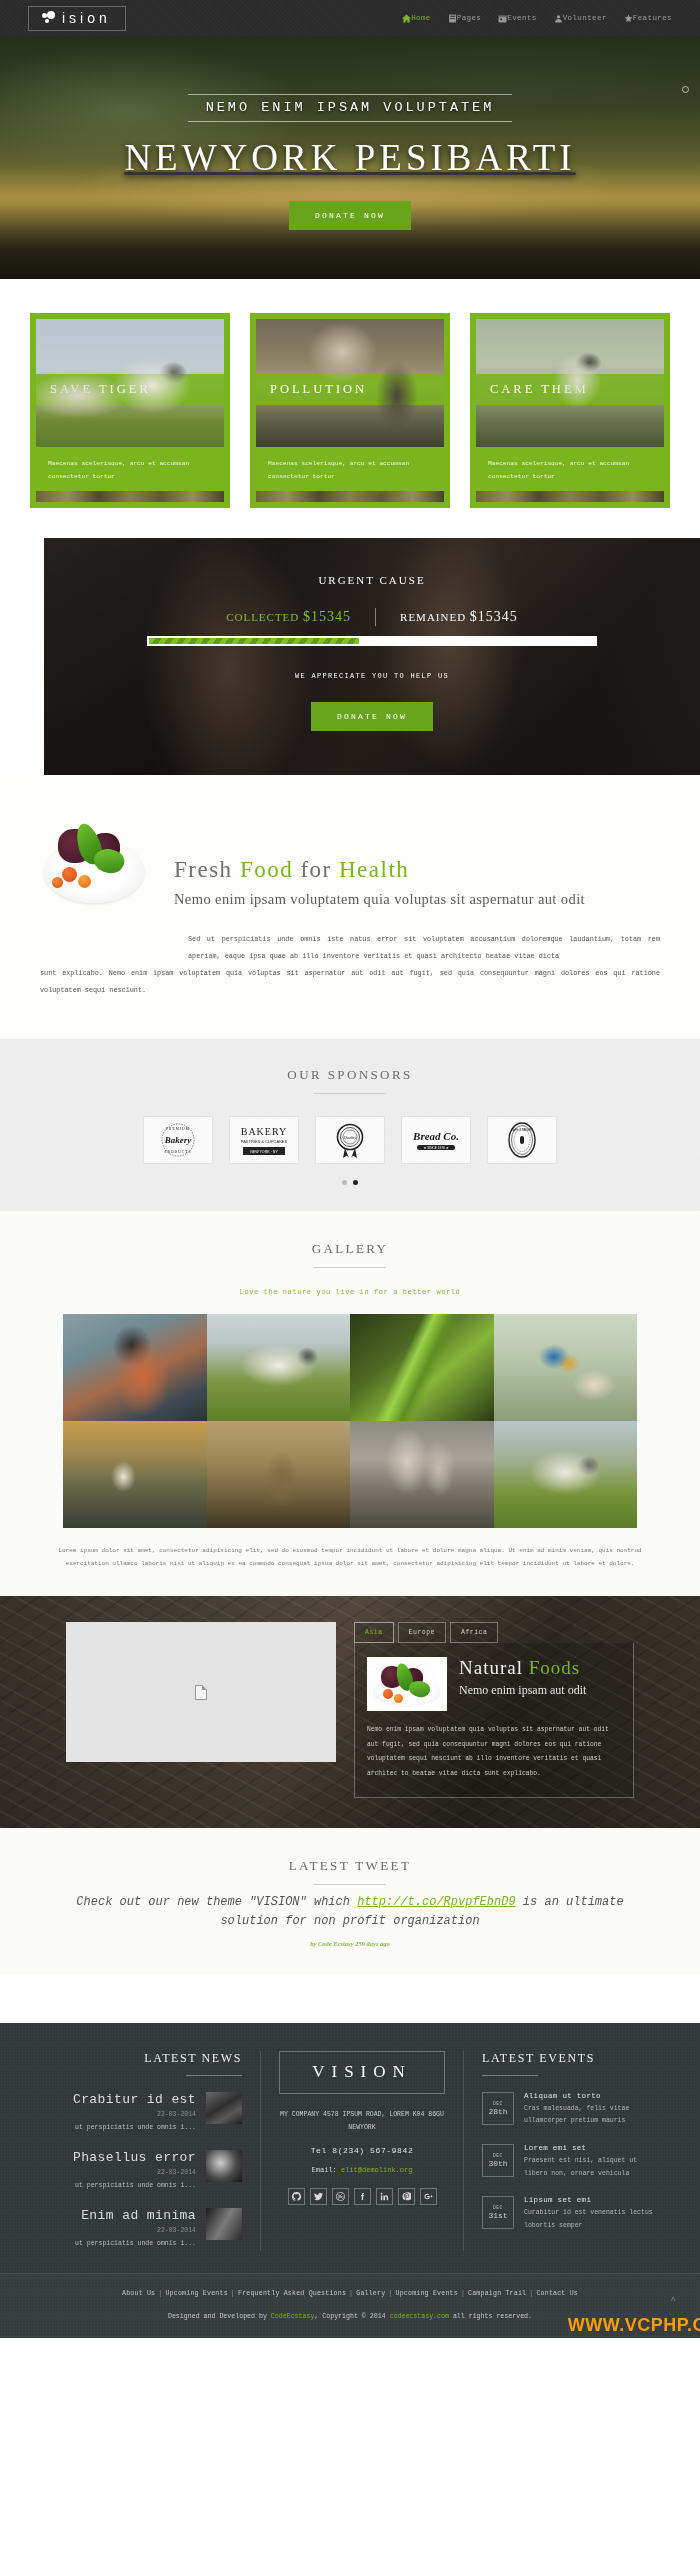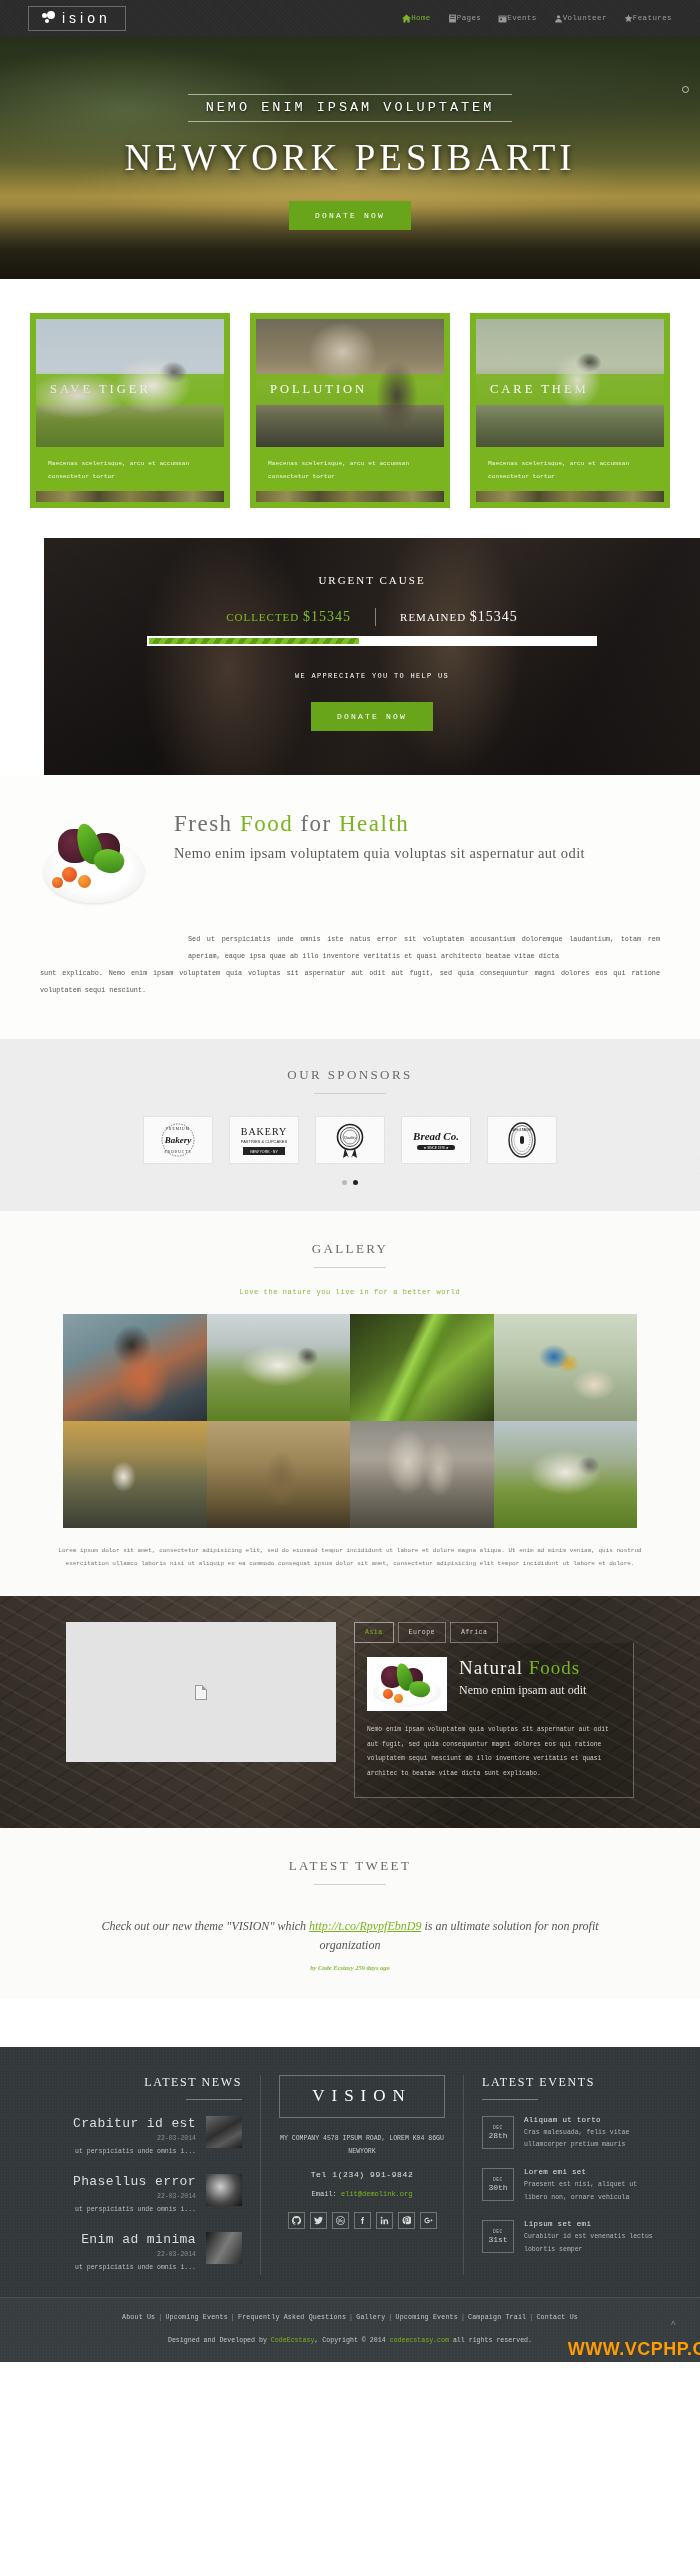--- a/index.html
+++ b/index.html
@@ -48,21 +48,21 @@
       linear-gradient(to bottom, rgba(20,25,12,.55), rgba(30,35,18,.35) 45%, rgba(90,80,30,.25) 70%, rgba(25,22,14,.85)),
       linear-gradient(to bottom, #3a4a2c 0%, #4e5a33 28%, #7b7b3c 52%, #c8a94e 66%, #8a7a3e 76%, #2a2a1c 88%, #141410 100%);
   }
   .hero:after {
     content:""; position:absolute; inset:0;
     background:
       radial-gradient(ellipse 260px 90px at 18% 30%, rgba(120,140,90,.45), transparent 70%),
       radial-gradient(ellipse 300px 70px at 72% 22%, rgba(60,70,45,.5), transparent 70%),
       radial-gradient(ellipse 400px 60px at 50% 62%, rgba(220,190,110,.35), transparent 70%);
   }
-  .hero-inner { position: relative; z-index: 3; text-align: center; padding-top: 58px; }
+  .hero-inner { position: relative; z-index: 3; text-align: center; padding-top: 58px; text-decoration: underline; }
   .hero-sub {
     display: inline-block;
     color: #fff; font-size: 13.5px; letter-spacing: 3px;
     border-top: 1px solid rgba(255,255,255,.55);
     border-bottom: 1px solid rgba(255,255,255,.55);
     padding: 5px 18px 6px;
     font-family: "Liberation Mono", monospace;
     text-shadow: 0 1px 3px rgba(0,0,0,.7);
   }
   .hero-title {
@@ -165,21 +165,21 @@
     background: #fff; border: 2px solid #fff; padding: 0; display: flex;
   }
   .progress .fill {
     width: 47%; height: 100%;
     background: repeating-linear-gradient(-55deg, #7cc125 0 5px, #5f9b17 5px 10px);
   }
   .appreciate { color: #fff; font-size: 7px; letter-spacing: 1.3px; margin-top: 26px; }
 
   
   .fresh { background: #fdfdfb; padding: 36px 40px 40px; }
-  .fresh-top { display: flex; gap: 26px; align-items: flex-start; }
+  .fresh-top { display: flex; gap: 26px; align-items: flex-end; }
   .plate {
     width: 108px; height: 96px; flex: 0 0 108px; position: relative; margin-top: 4px;
   }
   .plate .dish {
     position: absolute; left: 4px; top: 26px; width: 100px; height: 62px;
     border-radius: 50%; background: radial-gradient(ellipse at 50% 40%, #fff 50%, #e6e6e6 100%);
     box-shadow: 0 1px 3px rgba(0,0,0,.12);
   }
   .plate .veg1 { position:absolute; left:18px; top:14px; width:34px; height:34px; border-radius:45%;
     background: radial-gradient(circle at 40% 35%, #6b2a3e, #3d1626); }
@@ -293,22 +293,22 @@
   .panel-img .p-t1{position:absolute;left:16px;top:32px;width:10px;height:10px;border-radius:50%;background:radial-gradient(circle at 35% 30%,#ff7a2e,#cf471a);}
   .panel-img .p-t2{position:absolute;left:27px;top:37px;width:9px;height:9px;border-radius:50%;background:radial-gradient(circle at 35% 30%,#ffa23c,#d96716);}
   .panel-head { font-family: "Liberation Serif", serif; font-size: 19px; color: #f2f2f2; font-weight: 400; letter-spacing: 1px; }
   .panel-head .g { color: #7ab51f; }
   .panel-sub { font-family: "Liberation Serif", serif; font-size: 12px; color: #e6e6e6; line-height: 1.45; margin-top: 3px; }
   .panel-para { font-size: 6.3px; color: #cdcdcd; line-height: 2.3; margin-top: 12px; }
 
   
   .tweet { background: #fbfbf9; padding: 30px 0 28px; text-align: center; }
   .tweet-body {
-    font-family: Liberation Serif, serif; font-style: italic;
-    font-size: 12px; color: #555; line-height: 1.6; width: 560px; margin: 32px auto 0;
+    font-family: Liberation Mono, monospace; font-style: italic;
+    font-size: 12px; color: #555; line-height: 1.6; width: 560px; margin: 8px auto 0;
   }
   .tweet-body a { color: #7ab51f; text-decoration: underline; }
   .tweet-meta { font-family: "Liberation Serif", serif; font-style: italic; font-weight: bold;
     font-size: 6.5px; color: #8aba42; margin-top: 8px; }
 
   
   .footer {
     background: #33393a;
     background-image: radial-gradient(rgba(255,255,255,.045) .5px, transparent .5px);
     background-size: 3px 3px;
@@ -654,21 +654,21 @@
         </div>
         <div class="news-thumb nt3"></div>
       </div>
     </div>
 
     <div class="fcol mid">
       <div class="vision-box">
         <div class="vision-txt">VISION</div>
       </div>
       <div class="faddr">MY COMPANY 4578 IPSUM ROAD, LOREM K04 86GU NEWYORK</div>
-      <div class="ftel">Tel 1(234) 991-9842</div>
+      <div class="ftel">Tel 8(234) 567-9842</div>
       <div class="femail"><span>Email: </span><a>elit@demolink.org</a></div>
       <div class="socials">
         <div class="soc">
             <svg viewBox="0 0 16 16">
               <path d="M8 0a8 8 0 00-2.5 15.6c.4.1.5-.2.5-.4v-1.4c-2.2.5-2.7-1-2.7-1-.4-1-.9-1.2-.9-1.2-.7-.5 0-.5 0-.5.8.1 1.2.8 1.2.8.7 1.2 1.9.9 2.4.7 0-.5.3-.9.5-1.1-1.8-.2-3.6-.9-3.6-3.9 0-.9.3-1.6.8-2.1 0-.2-.3-1 .1-2.1 0 0 .7-.2 2.2.8a7.5 7.5 0 014 0c1.5-1 2.2-.8 2.2-.8.4 1.1.1 1.9.1 2.1.5.5.8 1.2.8 2.1 0 3-1.8 3.7-3.6 3.9.3.3.5.8.5 1.5v2.2c0 .2.1.5.6.4A8 8 0 008 0z"></path>
             </svg>
           </div>
         <div class="soc">
             <svg viewBox="0 0 16 16">
               <path d="M16 3a6.5 6.5 0 01-1.9.5A3.3 3.3 0 0015.5 1.7a6.6 6.6 0 01-2.1.8A3.3 3.3 0 007.8 5.5 9.3 9.3 0 011.1 2.1a3.3 3.3 0 001 4.4A3.3 3.3 0 01.7 6v.1a3.3 3.3 0 002.6 3.2 3.3 3.3 0 01-1.5.1 3.3 3.3 0 003 2.3A6.6 6.6 0 010 13.1 9.3 9.3 0 005 14.6c6 0 9.4-5 9.4-9.4V4.8A6.7 6.7 0 0016 3z"></path>

